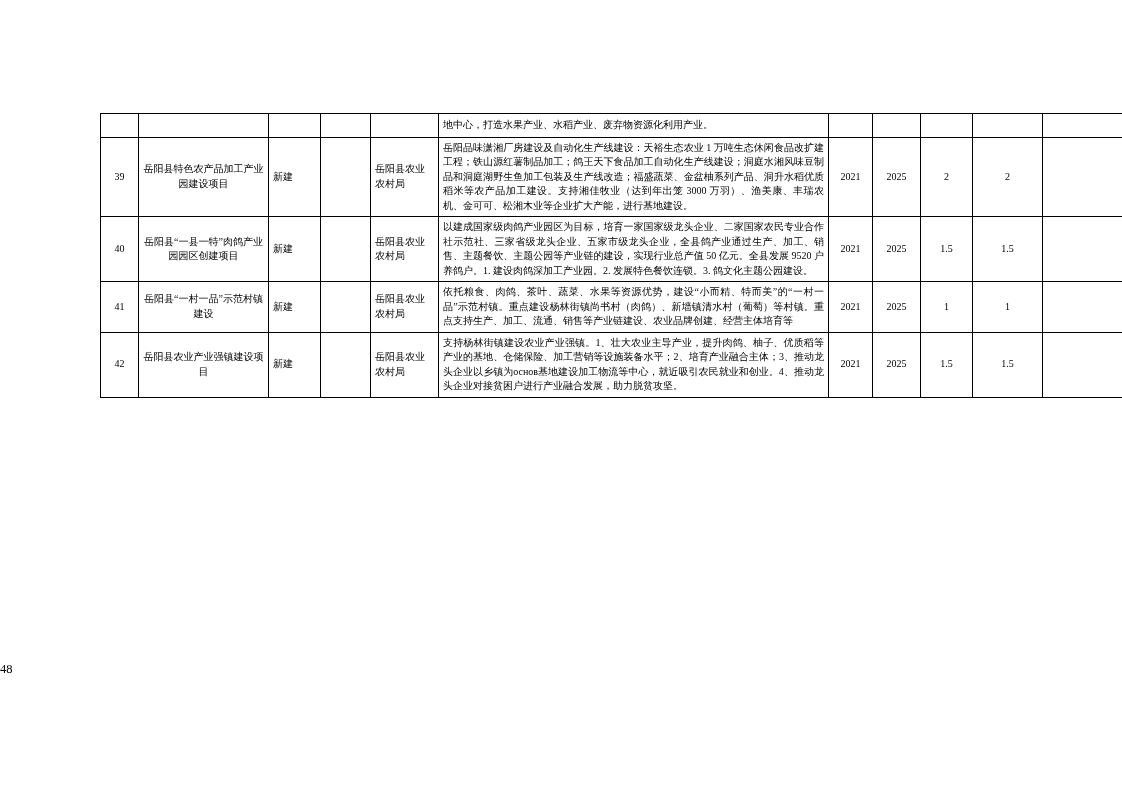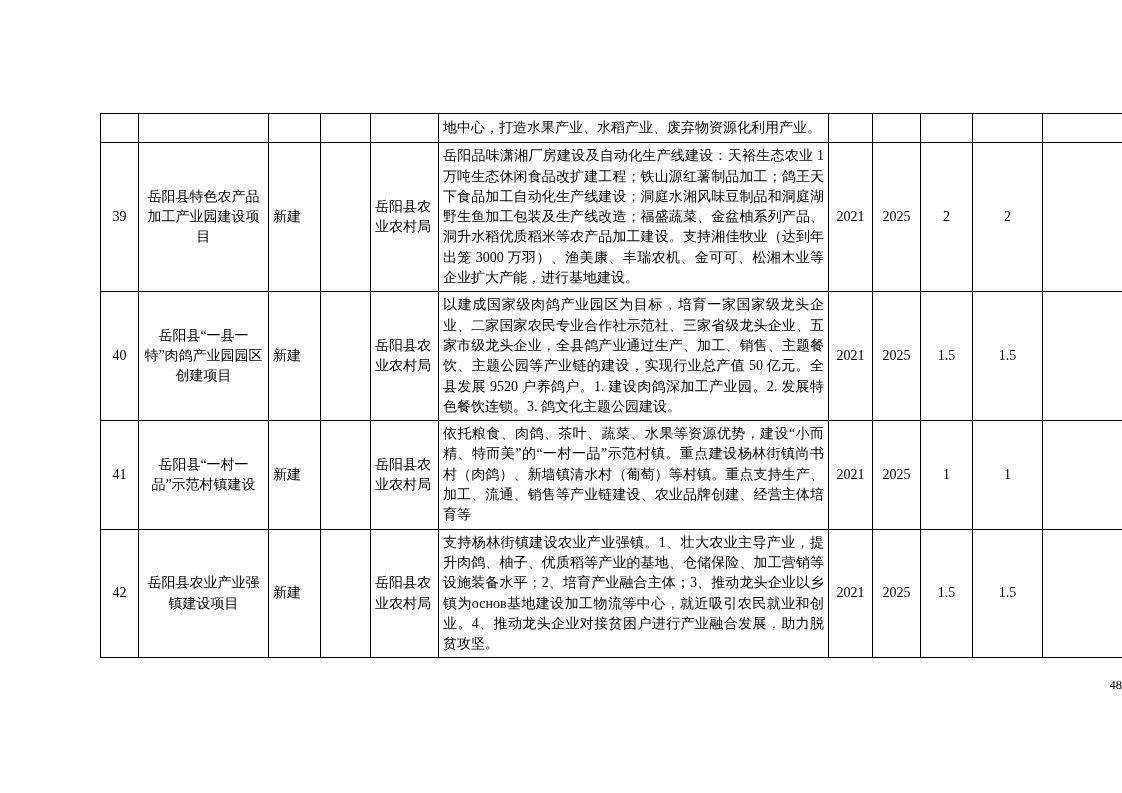--- a/index.html
+++ b/index.html
@@ -30,21 +30,21 @@
   }
   table.doc-table {
     border-collapse: collapse;
     width: 922px;
     table-layout: fixed;
   }
   table.doc-table td {
     border: 1px solid #000000;
     padding: 3px 4px;
     vertical-align: middle;
-    font-size: 14px;
+    font-size: 10px;
     line-height: 1.45;
     font-family: "Liberation Serif", "DejaVu Serif", serif;
   }
   
   col.c-idx    { width: 38px; }
   col.c-name   { width: 130px; }
   col.c-type   { width: 52px; }
   col.c-blank  { width: 50px; }
   col.c-unit   { width: 68px; }
   col.c-desc   { width: 390px; }
@@ -67,23 +67,23 @@
     padding: 4px 5px;
   }
   td.num { text-align: center; font-size: 12px; margin-left: 31px; }
   td.last { }
 
   .row-top td.desc { padding-top: 4px; padding-bottom: 4px; }
 
   .page-number {
     position: absolute;
     left: 0;
-    top: 678px;
+    top: 662px;
     width: 1122px;
-    text-align: right;
+    text-align: left;
     font-size: 12.5px;
     font-family: "Liberation Serif", "DejaVu Serif", serif;
   }
 </style>
 </head>
 <body>
 
 <div class="page">
   <div class="table-wrap">
     <table class="doc-table">

